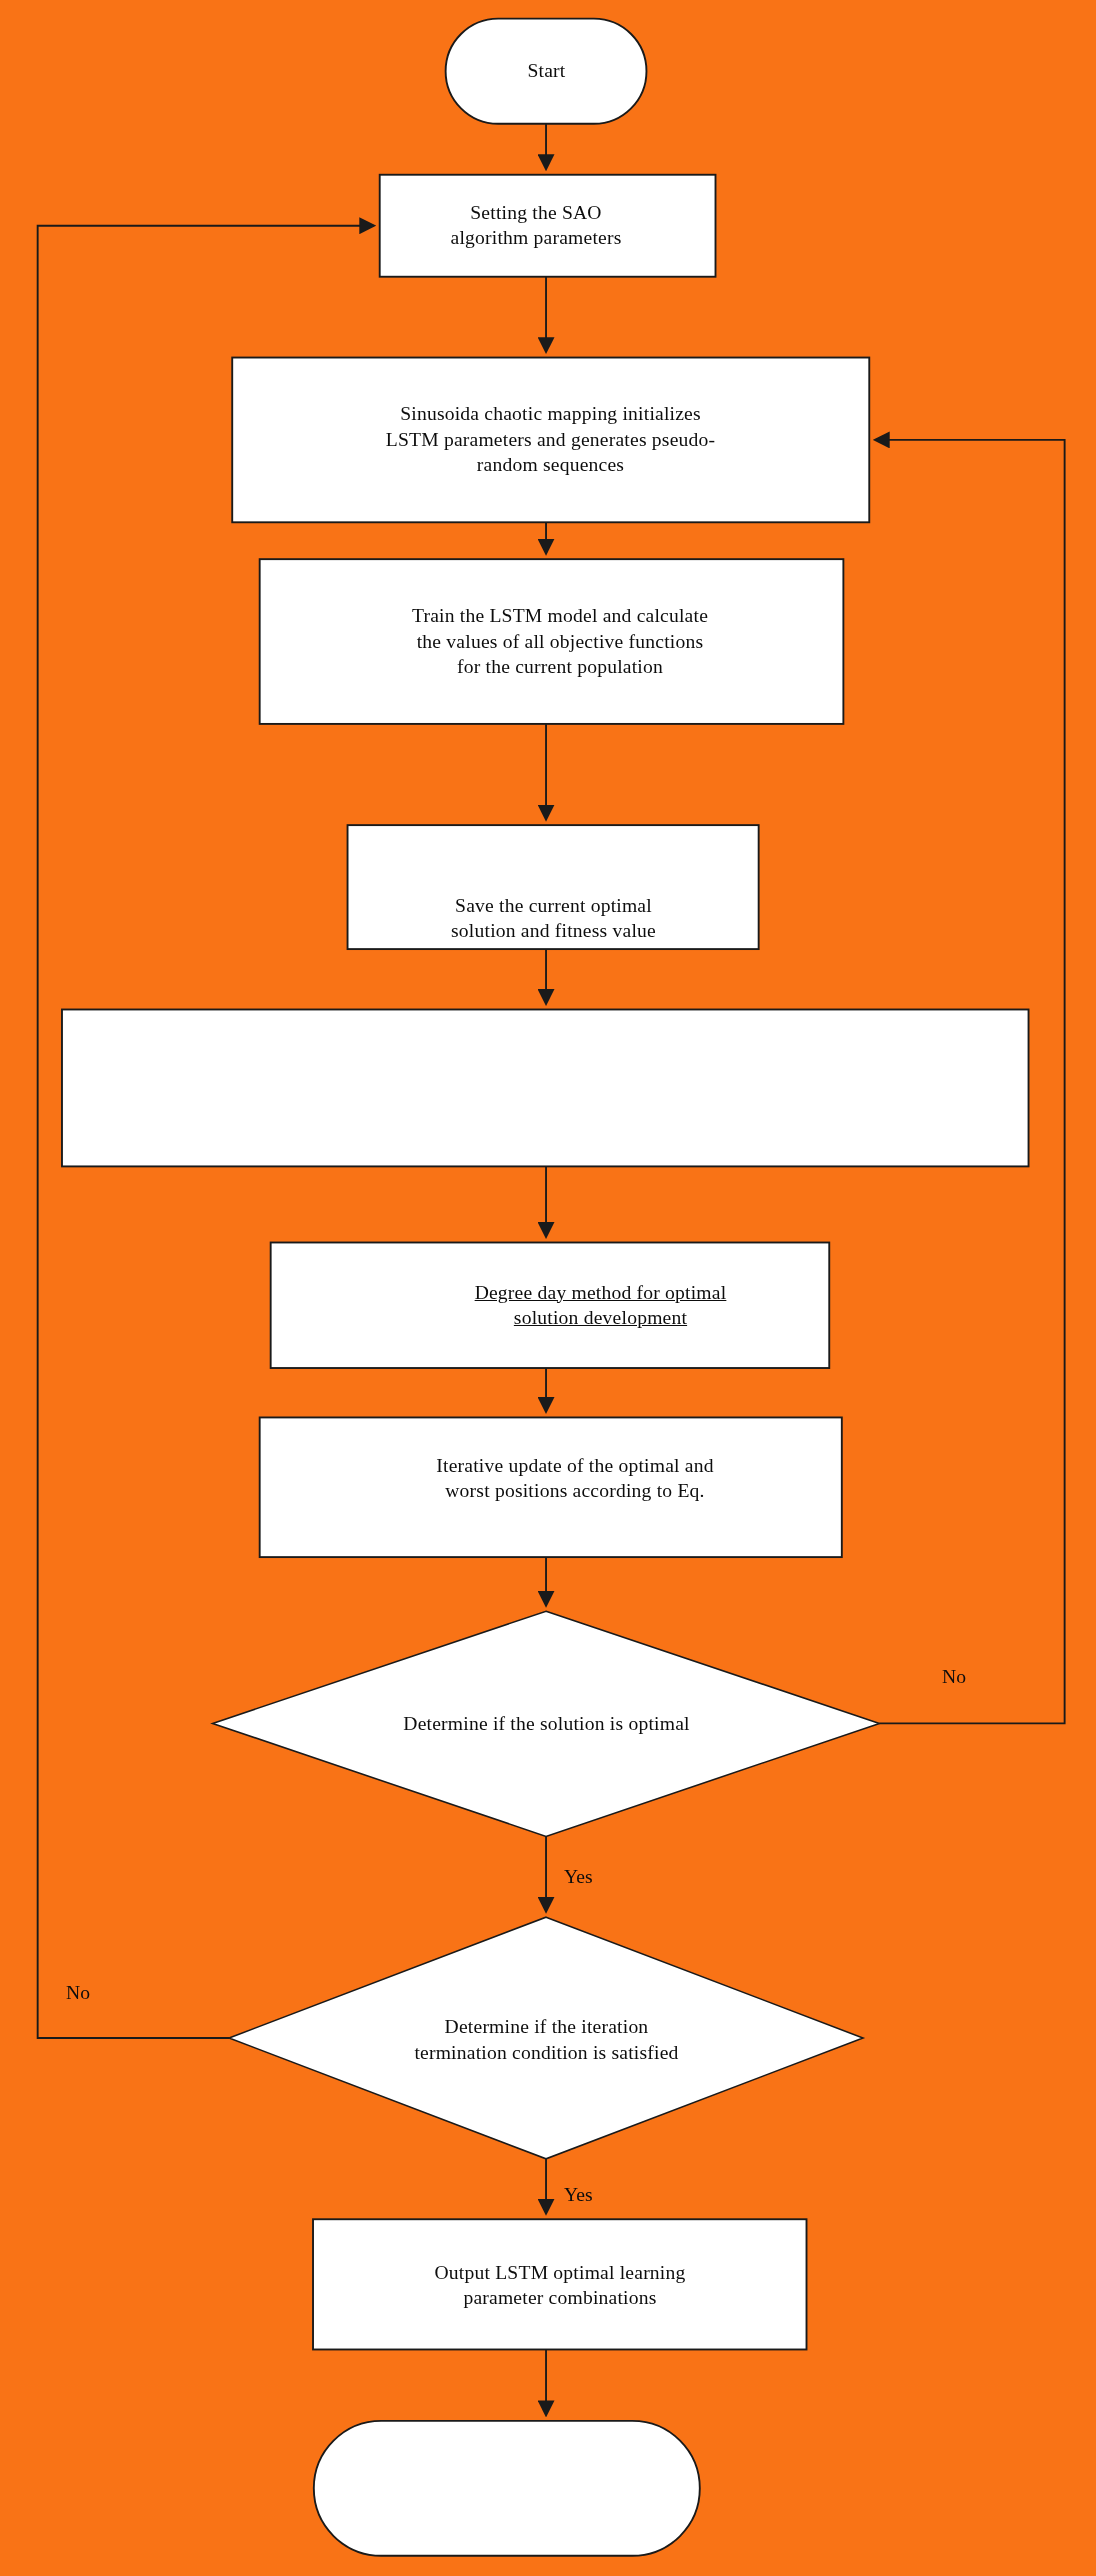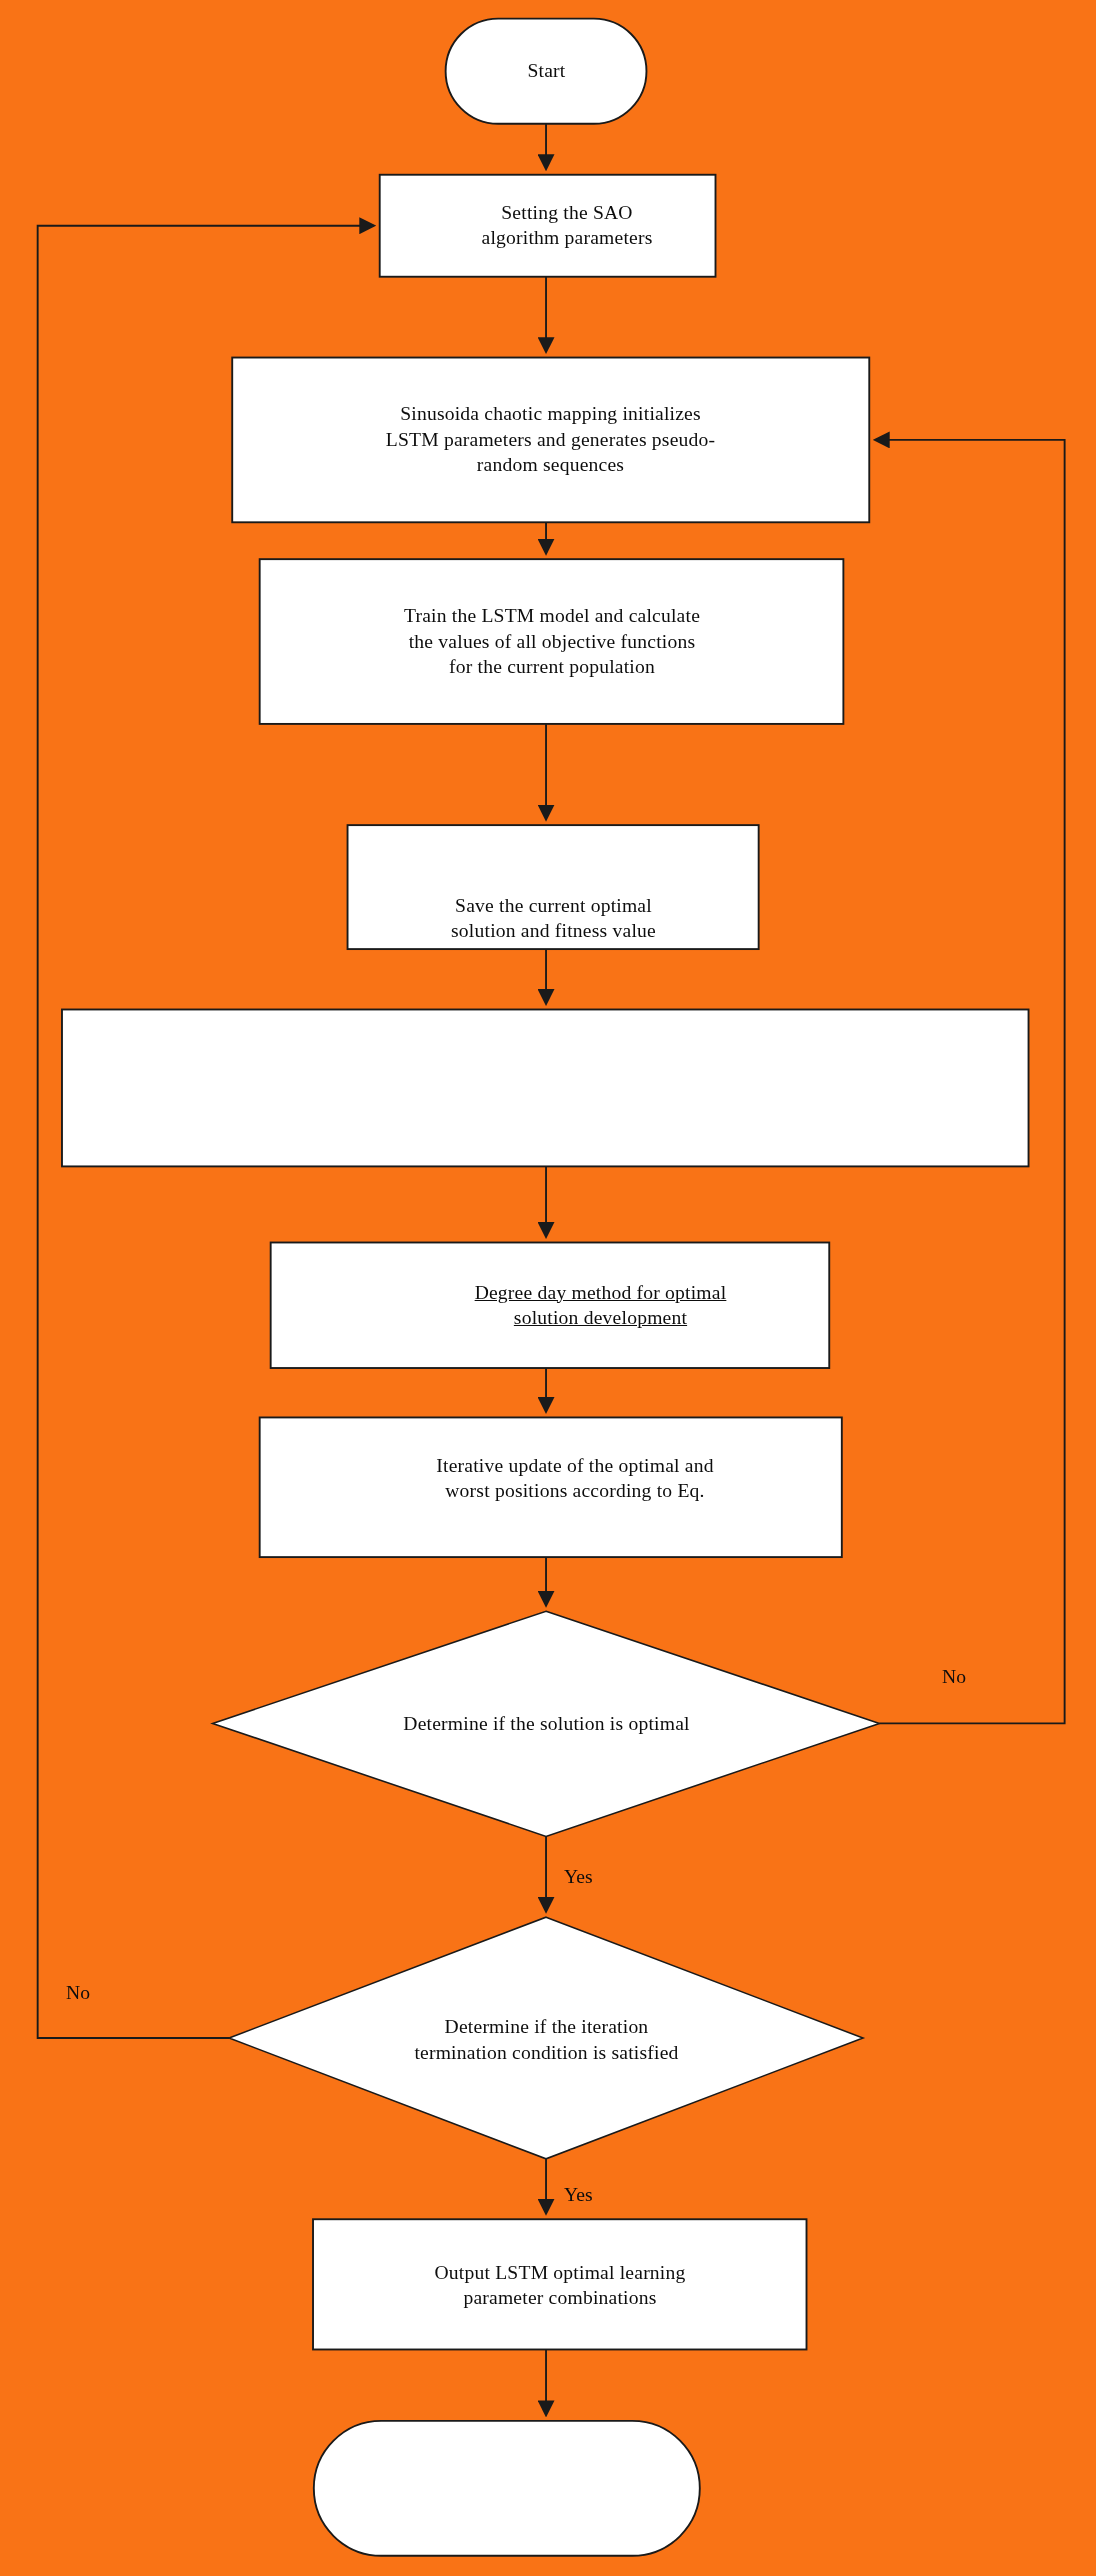--- a/index.html
+++ b/index.html
@@ -116,28 +116,28 @@
 
     <path class="conn" d="M 292 2597 L 48 2597 L 48 287 L 476 287" marker-end="url(#arrow)"></path>
 
     <path class="conn" d="M 696 2751 L 696 2820" marker-end="url(#arrow)"></path>
 
     <path class="conn" d="M 696 2994 L 696 3077" marker-end="url(#arrow)"></path>
   </svg>
 
   <div class="node-text" style="left:446px; top:18px; width:201px; height:105px;">Start</div>
 
-  <div class="node-text" style="left:399px; top:174px; width:336px; height:102px; white-space:pre-line;">Setting the SAO
+  <div class="node-text" style="left:368px; top:174px; width:336px; height:102px; white-space:pre-line;">Setting the SAO
 algorithm parameters</div>
 
   <div class="node-text" style="left:232px; top:357px; width:637px; height:165px; white-space:pre-line;">Sinusoida chaotic mapping initializes
 LSTM parameters and generates pseudo-
 random sequences</div>
 
-  <div class="node-text" style="left:260px; top:559px; width:584px; height:165px; white-space:pre-line;">Train the LSTM model and calculate
+  <div class="node-text" style="left:260px; top:559px; width:584px; height:165px; white-space:pre-line;padding-left:8px;">Train the LSTM model and calculate
 the values of all objective functions
 for the current population</div>
 
   <div class="node-text" style="left:348px; top:856px; width:411px; height:124px; white-space:pre-line;">Save the current optimal
 solution and fitness value</div>
 
 
   <div class="node-text" style="left:271px; top:1242px; width:659px; height:126px; white-space:pre-line;text-decoration:underline;">Degree day method for optimal
 solution development</div>
 

